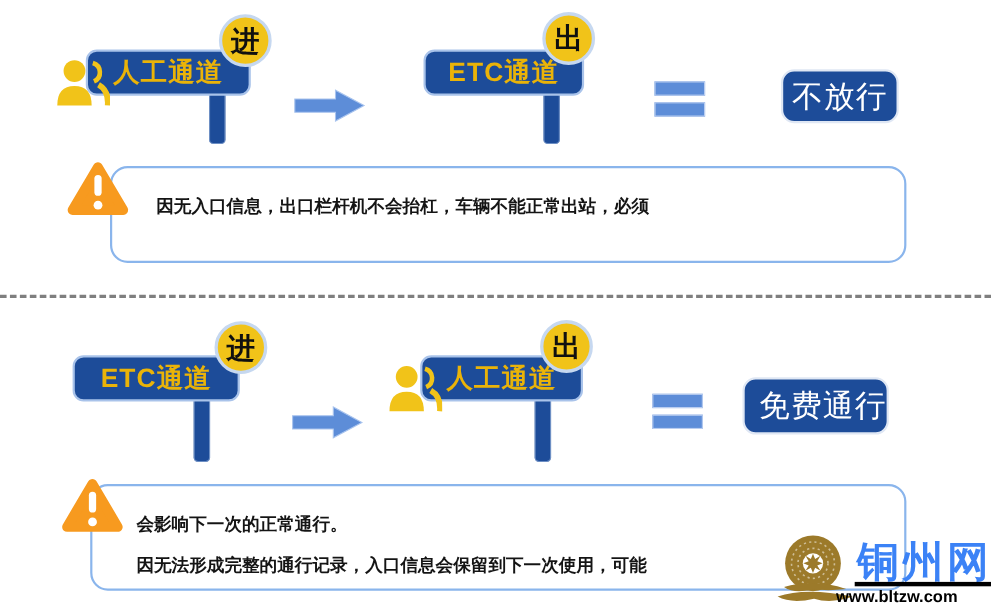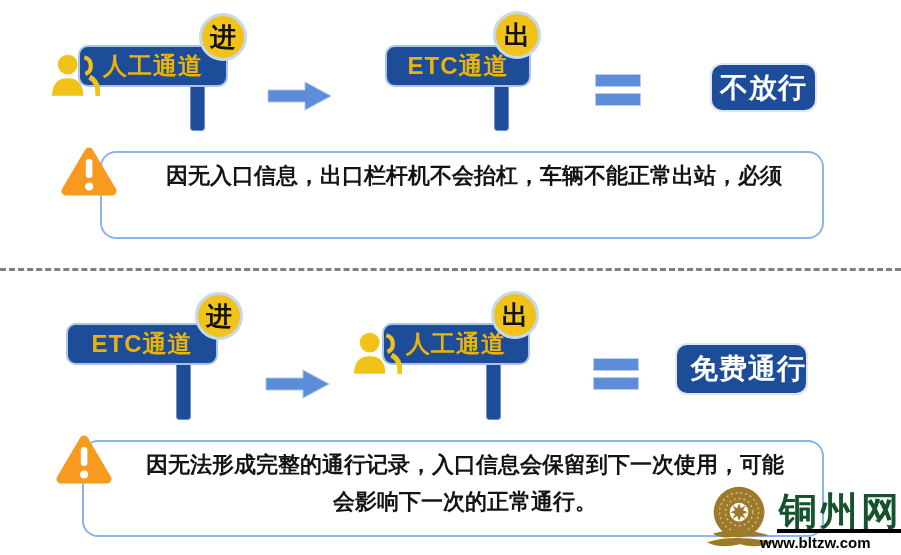--- a/index.html
+++ b/index.html
@@ -28,38 +28,37 @@
   }
   .people{position:absolute;width:50px;height:46px;z-index:4;}
   .person-fill{fill:var(--badge-yellow,#f1c319);}
   .person-line{stroke:var(--badge-yellow,#f1c319);fill:none;}
   .arrow{position:absolute;width:66px;height:34px;}
   .arrow-shape{fill:var(--arrow-blue,#5d8dd8);stroke:#a9c4ee;stroke-width:1;}
   .equals{position:absolute;display:flex;flex-direction:column;gap:6px;}
   .equals .bar{width:46px;height:13px;box-sizing:border-box;background:var(--arrow-blue,#5d8dd8);border:1px solid #b9cdf0;}
   .result{
     position:absolute;box-sizing:border-box;background:var(--sign-blue,#1d4c99);
-    border:2px solid #dfe7f4;border-radius:12px;color:#fff;font-weight:bold;font-size:28px;
+    border:2px solid #dfe7f4;border-radius:12px;color:#fff;font-weight:normal;font-size:28px;
     display:flex;align-items:center;justify-content:center;letter-spacing:1px;
   }
   .note{
     position:absolute;box-sizing:border-box;border:2px solid var(--note-border,#8ab5ec);
     border-radius:16px;background:#fff;color:#141414;
-    font-size:22px;font-weight:bold;line-height:37px;
-    padding:4px 16px 10px 40px;
-    text-align:center;
+    font-size:16px;font-weight:bold;line-height:37px;
+    padding:17px 16px 10px 40px;
   }
   .note .line{white-space:nowrap;}
   .warn{position:absolute;width:58px;height:52px;z-index:5;}
   .tri-fill{fill:var(--warning-orange,#f79a1f);stroke:var(--warning-orange,#f79a1f);stroke-width:9;stroke-linejoin:round;}
   .divider{position:absolute;left:0;width:901px;top:268px;border-top:3px dashed #7f7f7f;height:0;}
   
   .wm-logo{position:absolute;left:703px;top:483px;width:78px;height:68px;z-index:6;}
   .logo-gold{fill:var(--watermark-gold,#9c7a2a);}
-  .wm-name{position:absolute;left:779px;top:486px;font-size:38px;font-weight:900;color:#14532d;letter-spacing:3px;z-index:6;white-space:nowrap;}
+  .wm-name{position:absolute;left:779px;top:486px;font-size:38px;font-weight:900;color:#3b82f6;letter-spacing:3px;z-index:6;white-space:nowrap;}
   .wm-bar{position:absolute;left:777px;top:529px;width:124px;height:4px;background:#000;z-index:6;}
   .wm-url{position:absolute;left:760px;top:534px;font-size:15px;font-weight:bold;color:#000;z-index:6;white-space:nowrap;}
 </style>
 </head>
 <body>
 
 <div class="canvas">
 
   <div class="abs" style="left:0;top:0;width:901px;height:268px;">
 
@@ -146,22 +145,22 @@
     <div class="result" style="left:675px;top:75px;width:133px;height:52px;justify-content:flex-end;">
       <span>免费通行</span>
     </div>
 
     <svg class="warn" style="left:55px;top:165px;" viewBox="0 0 58 52">
       <path class="tri-fill" d="M29 7 L52 46 L6 46 Z"></path>
       <rect x="25.8" y="14" width="6.6" height="19" rx="3.3" fill="#fff"></rect>
       <circle cx="29.1" cy="41.5" r="4" fill="#fff"></circle>
     </svg>
     <div class="note" style="left:82px;top:172px;width:742px;height:97px;">
+      <div class="line">会影响下一次的正常通行。</div>
       <div class="line">因无法形成完整的通行记录，入口信息会保留到下一次使用，可能</div>
-      <div class="line">会影响下一次的正常通行。</div>
     </div>
   </div>
 
   <svg class="wm-logo" viewBox="0 0 80 68">
     <circle class="logo-gold" cx="37" cy="29" r="26"></circle>
     <circle cx="37" cy="29" r="20" fill="none" stroke="#fff" stroke-width="1.5" stroke-dasharray="2 3" opacity="0.5"></circle>
     <circle cx="37" cy="29" r="14" fill="none" stroke="#fff" stroke-width="1.5" stroke-dasharray="2 3" opacity="0.5"></circle>
     <circle cx="37" cy="29" r="9.5" fill="#fff"></circle>
     <polygon class="logo-gold" points="37,20 39,25 44,22 41,27 46,29 41,31 44,36 39,33 37,38 35,33 30,36 33,31 28,29 33,27 30,22 35,25"></polygon>
     <path class="logo-gold" d="M10 51 Q38 43 68 53 Q50 55 37 53 Q20 58 10 51 Z"></path>

